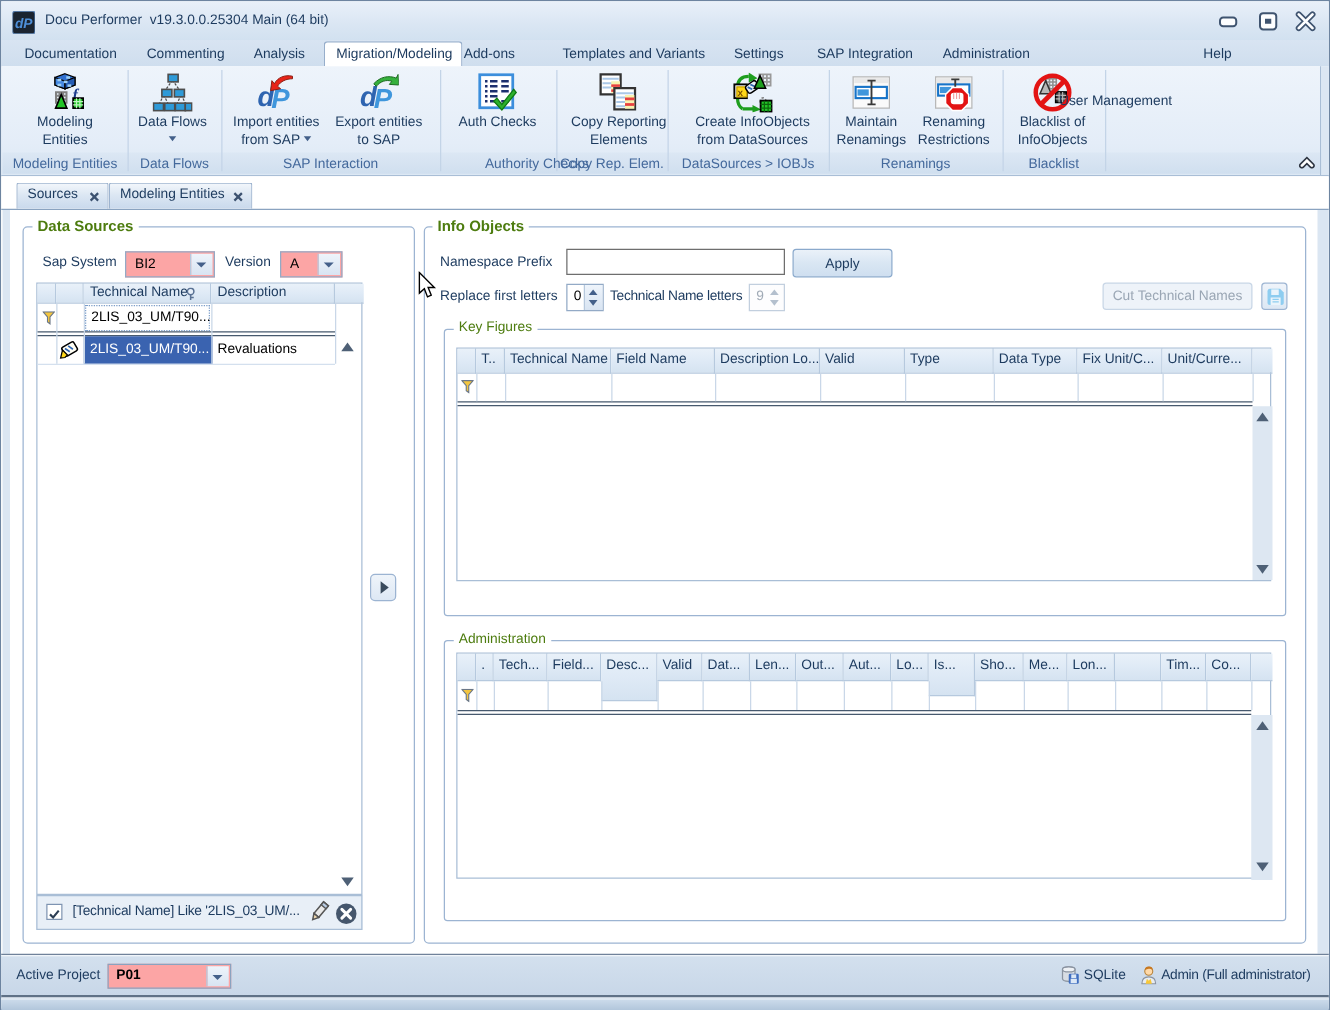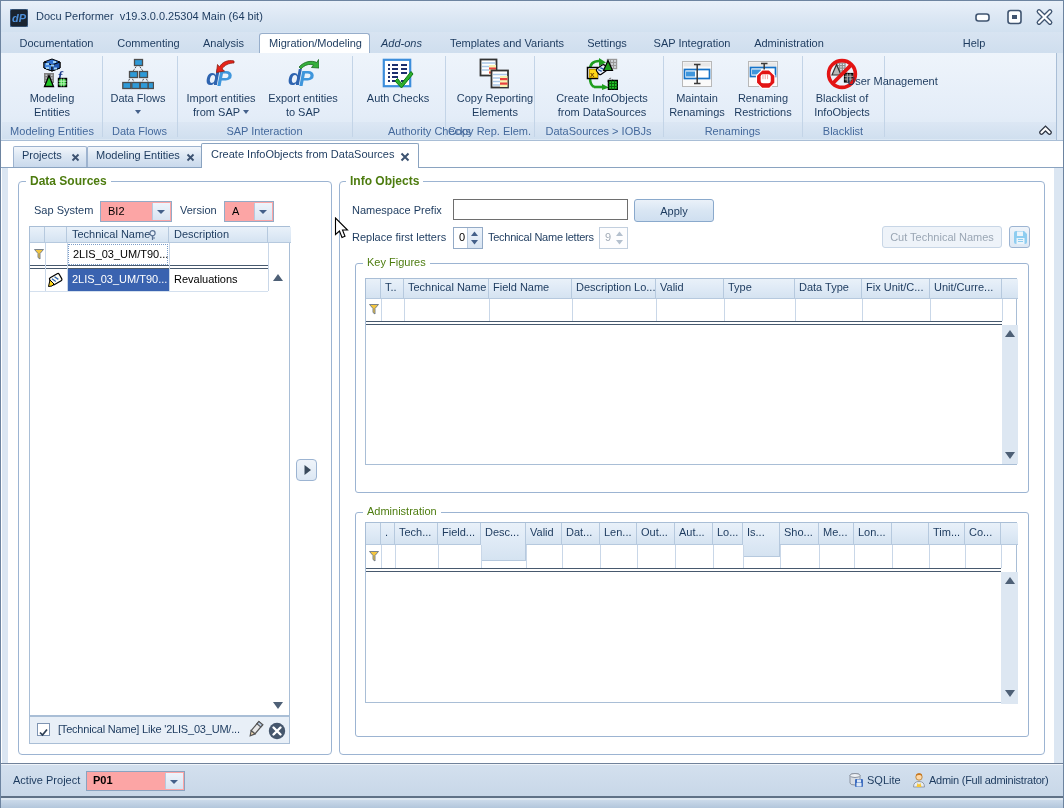--- a/index.html
+++ b/index.html
@@ -56,21 +56,21 @@
   <g stroke="#fdfeff" stroke-width="2.2" stroke-linecap="round">
       <path d="M67 3.5 L78 14.5 M78 3.5 L67 14.5"></path>
     </g>
 </svg>
 <div class="abs menubar"></div>
 <div class="activetab" style="left:259px;top:33px;width:111px;height:20px;z-index:2;"></div>
 <div class="menuitem" style="left:11px;width:91px;">Documentation</div>
 <div class="menuitem" style="left:109px;width:79px;">Commenting</div>
 <div class="menuitem" style="left:194px;width:59px;">Analysis</div>
 <div class="menuitem" style="left:258px;width:115px;">Migration/Modeling</div>
-<div class="menuitem" style="left:372px;width:59px;font-style:italic;">Add-ons</div>
+<div class="menuitem" style="left:362px;width:59px;">Add-ons</div>
 <div class="menuitem" style="left:442px;width:130px;">Templates and Variants</div>
 <div class="menuitem" style="left:577px;width:60px;">Settings</div>
 <div class="menuitem" style="left:645px;width:94px;">SAP Integration</div>
 <div class="menuitem" style="left:746px;width:86px;">Administration</div>
 <div class="menuitem" style="left:840px;width:105px;margin-top:38px;">User Management</div>
 <div class="menuitem" style="left:954px;width:40px;">Help</div>
 <div class="abs ribbon"></div>
 
 <div class="abs" style="left:2px;top:122px;width:1060px;height:17px;background:linear-gradient(#dce7f4,#d0dfef);"></div>
 
@@ -262,35 +262,29 @@
   <rect x="18.5" y="15.5" width="8.5" height="8.5" fill="#404040" stroke="#000" stroke-width="1.2"></rect>
   <g stroke="#b8b8b8" stroke-width="0.9">
       <path d="M21.3 15.5 V24 M24.1 15.5 V24 M18.5 18.3 H27 M18.5 21.1 H27"></path>
     </g>
   <circle cx="16" cy="16" r="13.4" fill="none" stroke="#e31414" stroke-width="3.6"></circle>
   <rect x="2" y="14.2" width="28" height="3.8" fill="#e31414" transform="rotate(-45 16 16)"></rect>
 </svg>
 <div class="abs tabstrip">
   <div class="tabline"></div>
   <div class="dtab" style="left:12px;width:74px;">
-      <span style="position:absolute;left:8px;top:2px;">Projects</span>
+      <span style="position:absolute;left:8px;top:2px;">Sources</span>
       <svg style="position:absolute;right:6px;top:6px" width="9" height="9" viewBox="0 0 9 9">
         <path d="M1.5 1.5 L7.5 7.5 M7.5 1.5 L1.5 7.5" stroke="#3c5270" stroke-width="1.8"></path>
       </svg>
     </div>
   <div class="dtab" style="left:86px;width:115px;">
       <span style="position:absolute;left:8px;top:2px;">Modeling Entities</span>
       <svg style="position:absolute;right:6px;top:6px" width="9" height="9" viewBox="0 0 9 9">
         <path d="M1.5 1.5 L7.5 7.5 M7.5 1.5 L1.5 7.5" stroke="#3c5270" stroke-width="1.8"></path>
-      </svg>
-    </div>
-  <div class="dtab-active" style="left:200px;width:218px;">
-      <span style="position:absolute;left:9px;top:4px;">Create InfoObjects from DataSources</span>
-      <svg style="position:absolute;right:8px;top:8px" width="10" height="10" viewBox="0 0 10 10">
-        <path d="M1.5 1.5 L8.5 8.5 M8.5 1.5 L1.5 8.5" stroke="#3c5270" stroke-width="2"></path>
       </svg>
     </div>
 </div>
 <div class="abs content"></div>
 <div class="abs" style="left:2px;top:168px;width:6px;height:595px;background:#dbe6f2;"></div>
 <div class="abs" style="left:1054px;top:168px;width:9px;height:595px;background:#dbe6f2;"></div>
 
 <div class="gbox" style="left:18px;top:181px;width:314px;height:574px;"></div>
 <div class="glegend" style="left:26px;top:174px;">Data Sources</div>
 <div class="abs txt" style="left:34px;top:204px;">Sap System</div>

